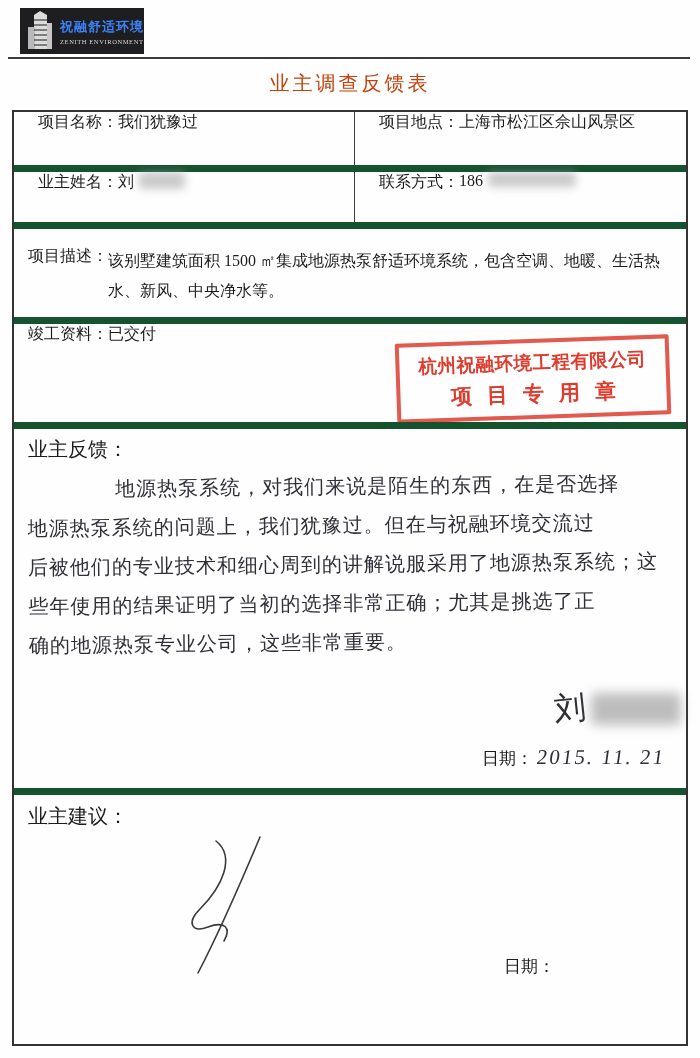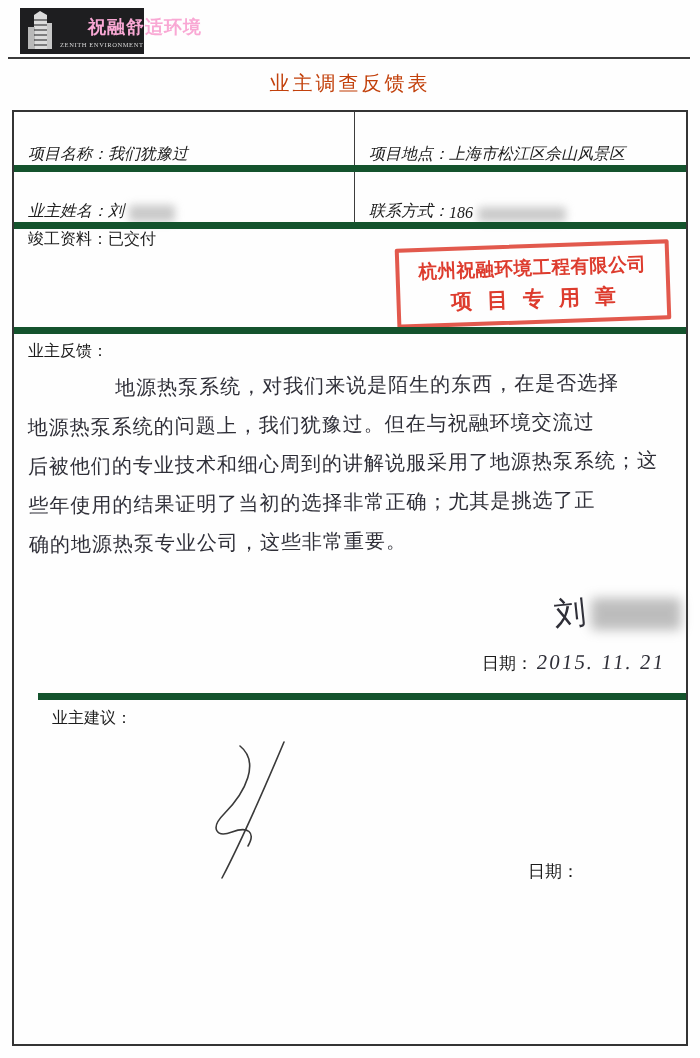--- a/index.html
+++ b/index.html
@@ -5,43 +5,43 @@
   * { margin:0; padding:0; box-sizing:border-box; }
   html,body { background:#ffffff; }
   body { font-family:"Liberation Serif","DejaVu Serif",serif; color:#1c1c1c; }
   .page { position:relative; width:700px; height:1058px; margin:0 auto; background:#fefefe; overflow:hidden; }
 
   
   .logo { position:absolute; left:20px; top:8px; width:124px; height:46px;
           background:#1e1e20; display:flex; align-items:center; padding-left:4px; }
   .logo-building { width:32px; height:40px; flex:0 0 auto; }
   .logo-text { margin-left:4px; display:flex; flex-direction:column; }
-  .logo-cn { color:#f9a8d4; font-size:18px; font-weight:bold; letter-spacing:1px; white-space:nowrap;margin-left:28px; }
+  .logo-cn { color:#3b82f6; font-size:13px; font-weight:bold; letter-spacing:1px; white-space:nowrap; }
   .logo-en { color:#d8d8d8; font-size:6.5px; letter-spacing:0.6px; margin-top:2px; white-space:nowrap; }
   .rule { position:absolute; left:8px; top:57px; width:682px; height:2px; background:#3b3b3b; }
   .title { position:absolute; left:0; top:70px; width:100%; text-align:center;
            font-size:20px; letter-spacing:3px; color:#c2410c; }
 
   
   .tbl { position:absolute; left:12px; top:110px; width:676px; height:936px;
          border:2px solid #343434; display:flex; flex-direction:column; }
   .row { display:flex; border-top:7px solid #14532d; position:relative; }
   .row:first-child { border-top:none; }
-  .cell { display:flex; align-items:flex-end; padding-left:14px; font-size:16px;font-style:italic; }
+  .cell { display:flex; align-items:flex-start; padding-left:24px; font-size:16px; }
   .cell.left  { width:340px; flex:0 0 auto; }
   .cell.right { flex:1; border-left:1px solid #3d3d3d; }
   .r1 { height:53px; } .r2 { height:57px; } .r3 { height:58px; }
   .r-desc { height:95px; padding:17px 14px 0; display:flex; align-items:flex-start; font-size:16px; }
   .r-desc .lbl { white-space:nowrap; }
   .r-desc .val { flex:1; line-height:30px; }
   .r-docs { height:105px; align-items:flex-start; display:flex; padding-left:14px; font-size:16px; }
   .r-feed { height:366px; display:block; padding:7px 14px 0; font-size:16px; }
-  .r-sugg { flex:1; display:block; padding:8px 14px 0; font-size:16px;margin-left:24px; }
+  .r-sugg { flex:1; display:block; padding:8px 14px 0; font-size:16px; }
 
-  .lblrow { font-size:16px; }
+  .lblrow { font-size:20px; }
 
   
   .blur { display:inline-block; vertical-align:middle; background:#a0a0a0;
           filter:blur(4px); border-radius:3px; opacity:.55; margin-left:5px; }
   .blur-name  { width:46px; height:17px; }
   .blur-phone { width:88px; height:15px; }
   .blur-sig   { width:90px; height:32px; filter:blur(6px); opacity:.5; background:#7d7d7d; }
 
   
   .stamp { position:absolute; right:16px; top:15px; width:274px; height:80px;
@@ -112,20 +112,24 @@
         <span class="blur blur-name"></span>
       </div>
       <div class="cell right">
         <span>联系方式：</span>
         <span>186</span>
         <span class="blur blur-phone"></span>
       </div>
     </div>
 
 
+    <div class="row r-desc">
+      <span class="lbl">项目描述：</span>
+      <div class="val">该别墅建筑面积 1500 ㎡集成地源热泵舒适环境系统，包含空调、地暖、生活热水、新风、中央净水等。</div>
+    </div>
 
     <div class="row r-docs">
       <span>竣工资料：</span>
       <span>已交付</span>
       <div class="stamp">
         <div class="stamp-l1">杭州祝融环境工程有限公司</div>
         <div class="stamp-l2">项目专用章</div>
       </div>
     </div>
 

